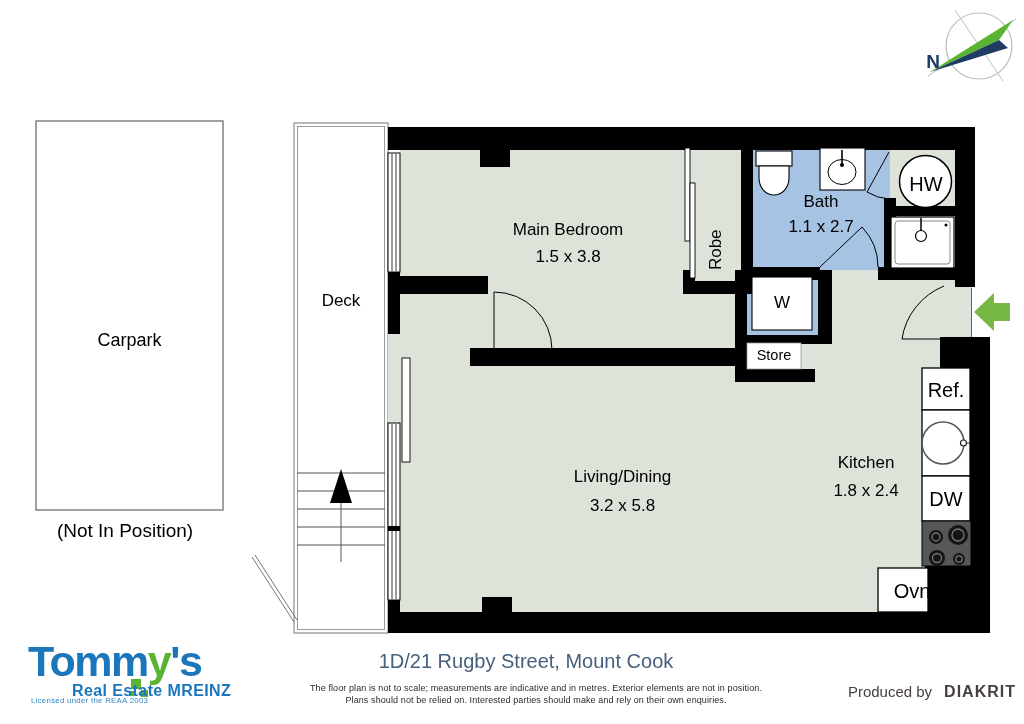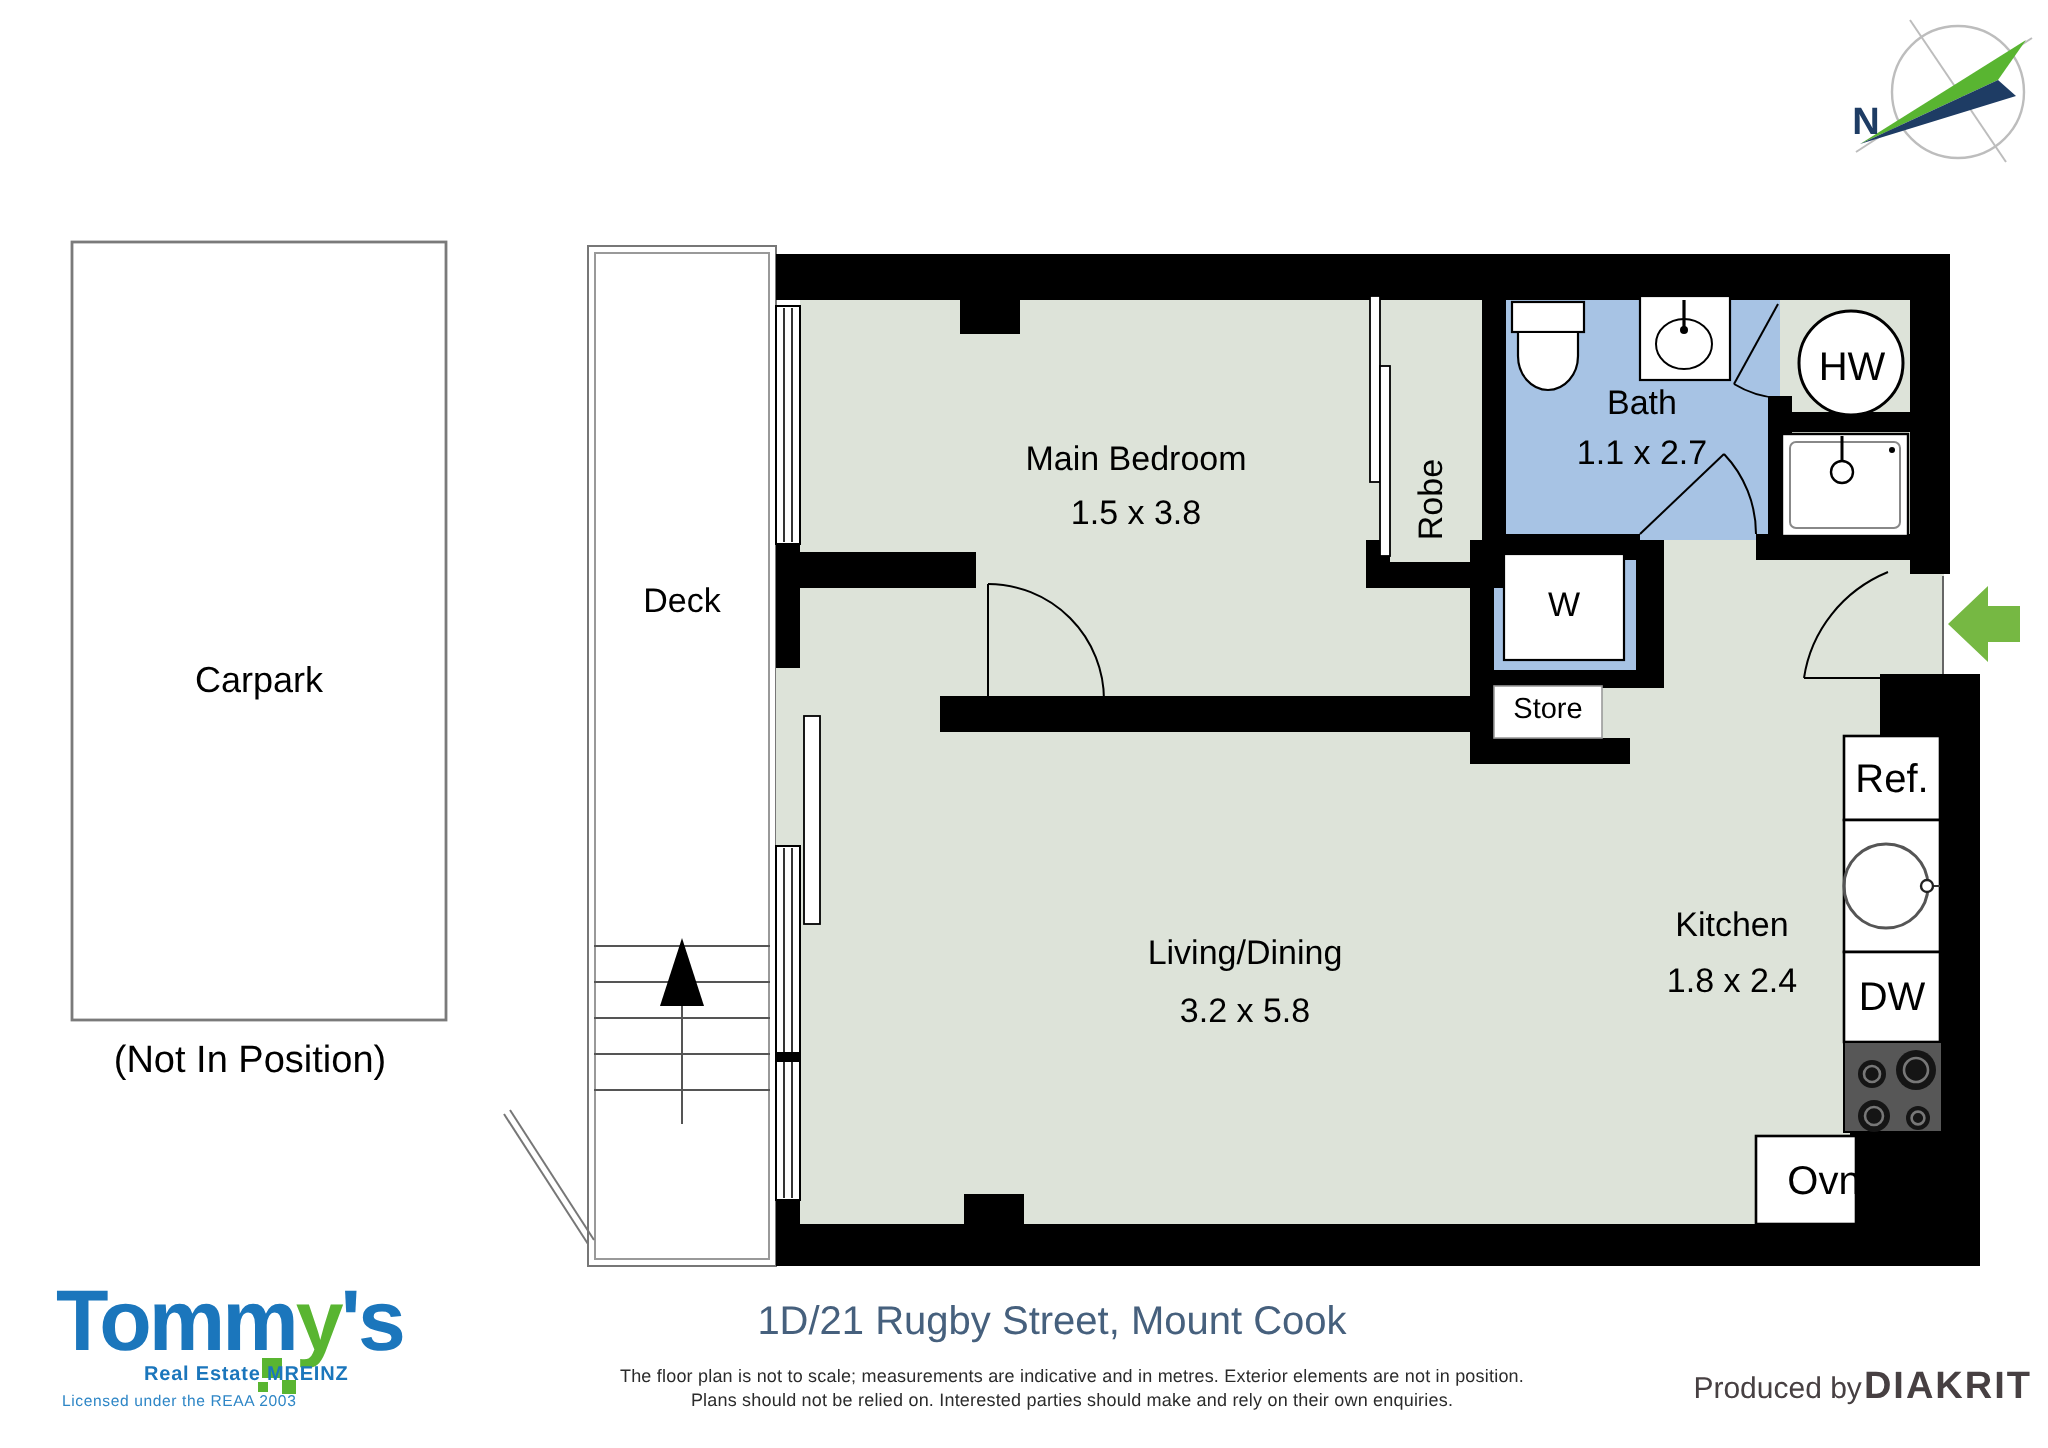--- a/index.html
+++ b/index.html
@@ -8,25 +8,25 @@
   svg{position:absolute;left:0;top:0;}
   .lbl{position:absolute;text-align:center;white-space:nowrap;line-height:1.15;}
   .room{font-size:17px;}
   .small{font-size:20px;}
   .robe{transform:rotate(-90deg);}
   .carpark{font-size:18px;margin-top:28px;}
   .note{font-size:19px;}
   .addr{font-size:20px;color:#46607d;}
   .disc{font-size:9px;color:#2b2b2b;letter-spacing:.1px;}
   .produced{font-size:15px;color:#474042;text-align:right;}
-  .produced .producer{font-size:19px;font-weight:bold;letter-spacing:1px;margin-left:1px;}
+  .produced .producer{font-size:16px;font-weight:bold;letter-spacing:1px;margin-left:12px;}
   .brand{font-size:43px;font-weight:bold;letter-spacing:-1.5px;text-align:left;line-height:1;}
   .brand .b{color:#1b76bc;}
   .brand .g{color:#59b531;}
-  .tagline{font-size:10px;font-weight:bold;color:#1b76bc;letter-spacing:.4px;text-align:left;padding-left:41px;}
+  .tagline{font-size:16px;font-weight:bold;color:#1b76bc;letter-spacing:.4px;text-align:left;padding-left:41px;}
   .license{font-size:7.8px;color:#2e86c6;letter-spacing:.3px;text-align:left;}
   .ncompass{font-size:19px;font-weight:bold;color:#1e3c64;}
   .px{position:absolute;background:#59b531;}
 </style>
 </head>
 <body>
 
 <div class="stage">
 
 <svg width="1024" height="724" viewBox="0 0 1024 724">

